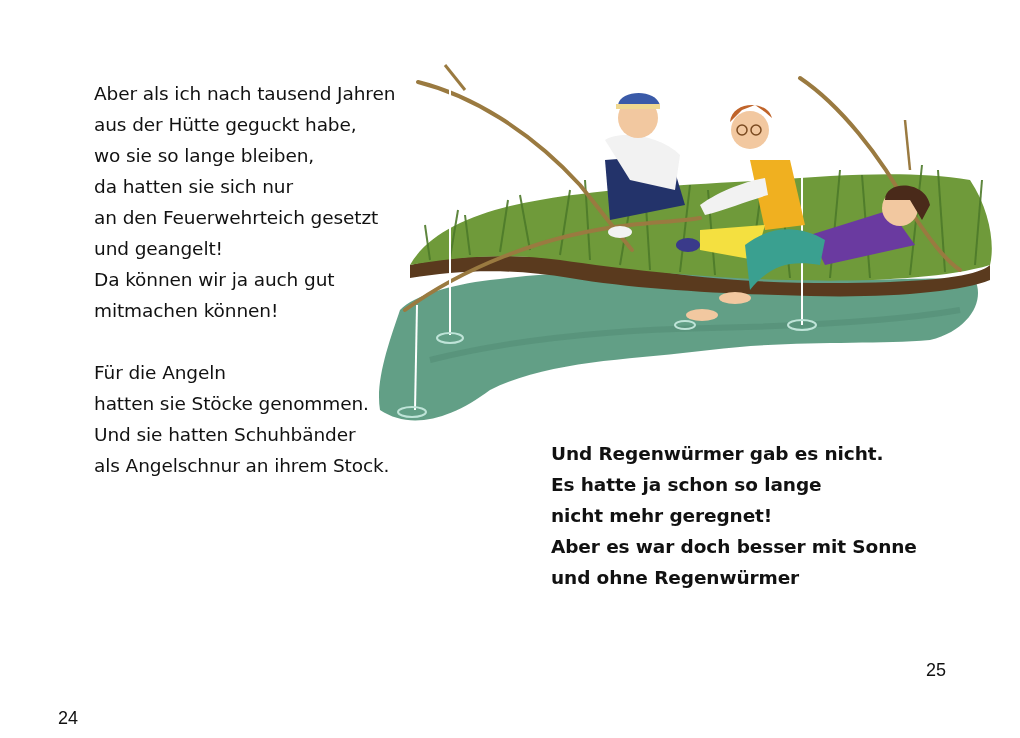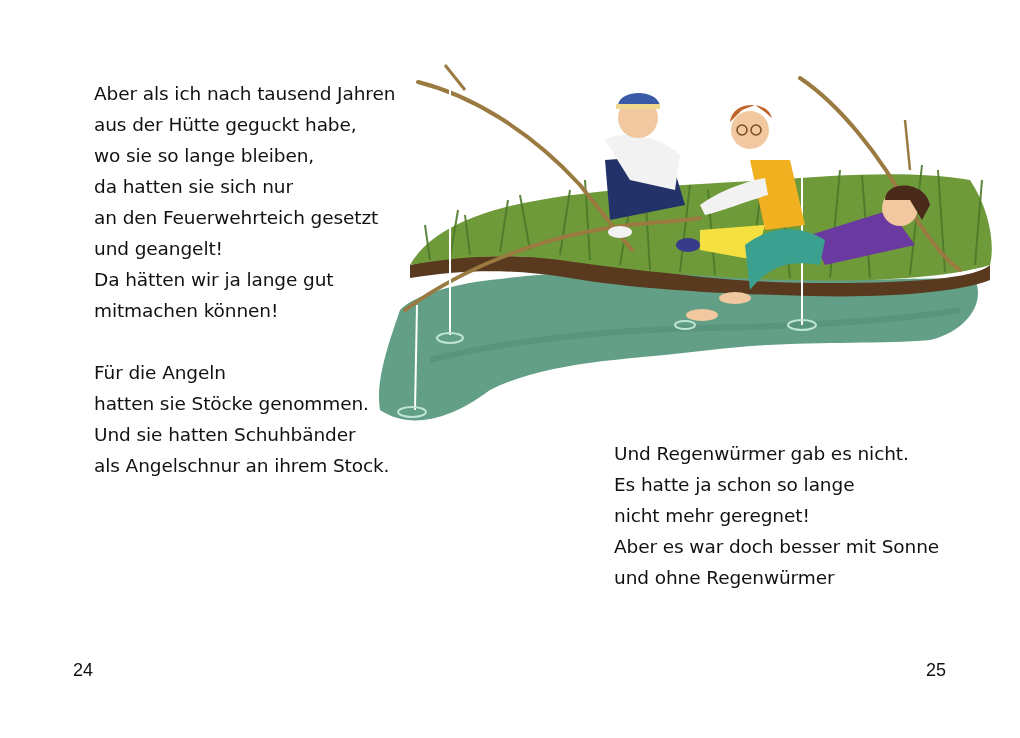--- a/index.html
+++ b/index.html
@@ -2,38 +2,38 @@
 <html><head>
 <meta charset="utf-8">
 <style>
   html, body { margin:0; padding:0; background:#ffffff; }
   body { width:1020px; height:738px; position:relative; overflow:hidden;
          font-family:"DejaVu Sans", "Liberation Sans", sans-serif; color:#111; }
   .col { position:absolute; }
   .line { font-size:18.5px; line-height:31px; height:31px; white-space:nowrap; letter-spacing:-0.1px; }
   .gap { height:31px; }
   #left { left:70px; top:78px;margin-left:24px; }
-  #right { left:614px; top:438px; }
+  #right { left:551px; top:438px;font-weight:bold; }
   .pagenum { position:absolute; top:660px; font-family:"Liberation Sans", sans-serif; font-size:18px; }
-  #pn-left { left:73px; }
+  #pn-left { left:58px;margin-top:48px; }
   #pn-right { left:926px; }
   #illustration { position:absolute; left:370px; top:60px; width:630px; height:380px; }
 </style>
 </head>
 <body>
 
 <div class="col" id="left">
   <div>
     <div class="line">Aber als ich nach tausend Jahren</div>
     <div class="line">aus der Hütte geguckt habe,</div>
     <div class="line">wo sie so lange bleiben,</div>
     <div class="line">da hatten sie sich nur</div>
     <div class="line">an den Feuerwehrteich gesetzt</div>
     <div class="line">und geangelt!</div>
-    <div class="line">Da hätten wir ja lange gut</div>
+    <div class="line">Da können wir ja auch gut</div>
     <div class="line">mitmachen können!</div>
   </div>
   <div class="gap"></div>
   <div>
     <div class="line">Für die Angeln</div>
     <div class="line">hatten sie Stöcke genommen.</div>
     <div class="line">Und sie hatten Schuhbänder</div>
     <div class="line">als Angelschnur an ihrem Stock.</div>
   </div>
   <div class="gap"></div>

